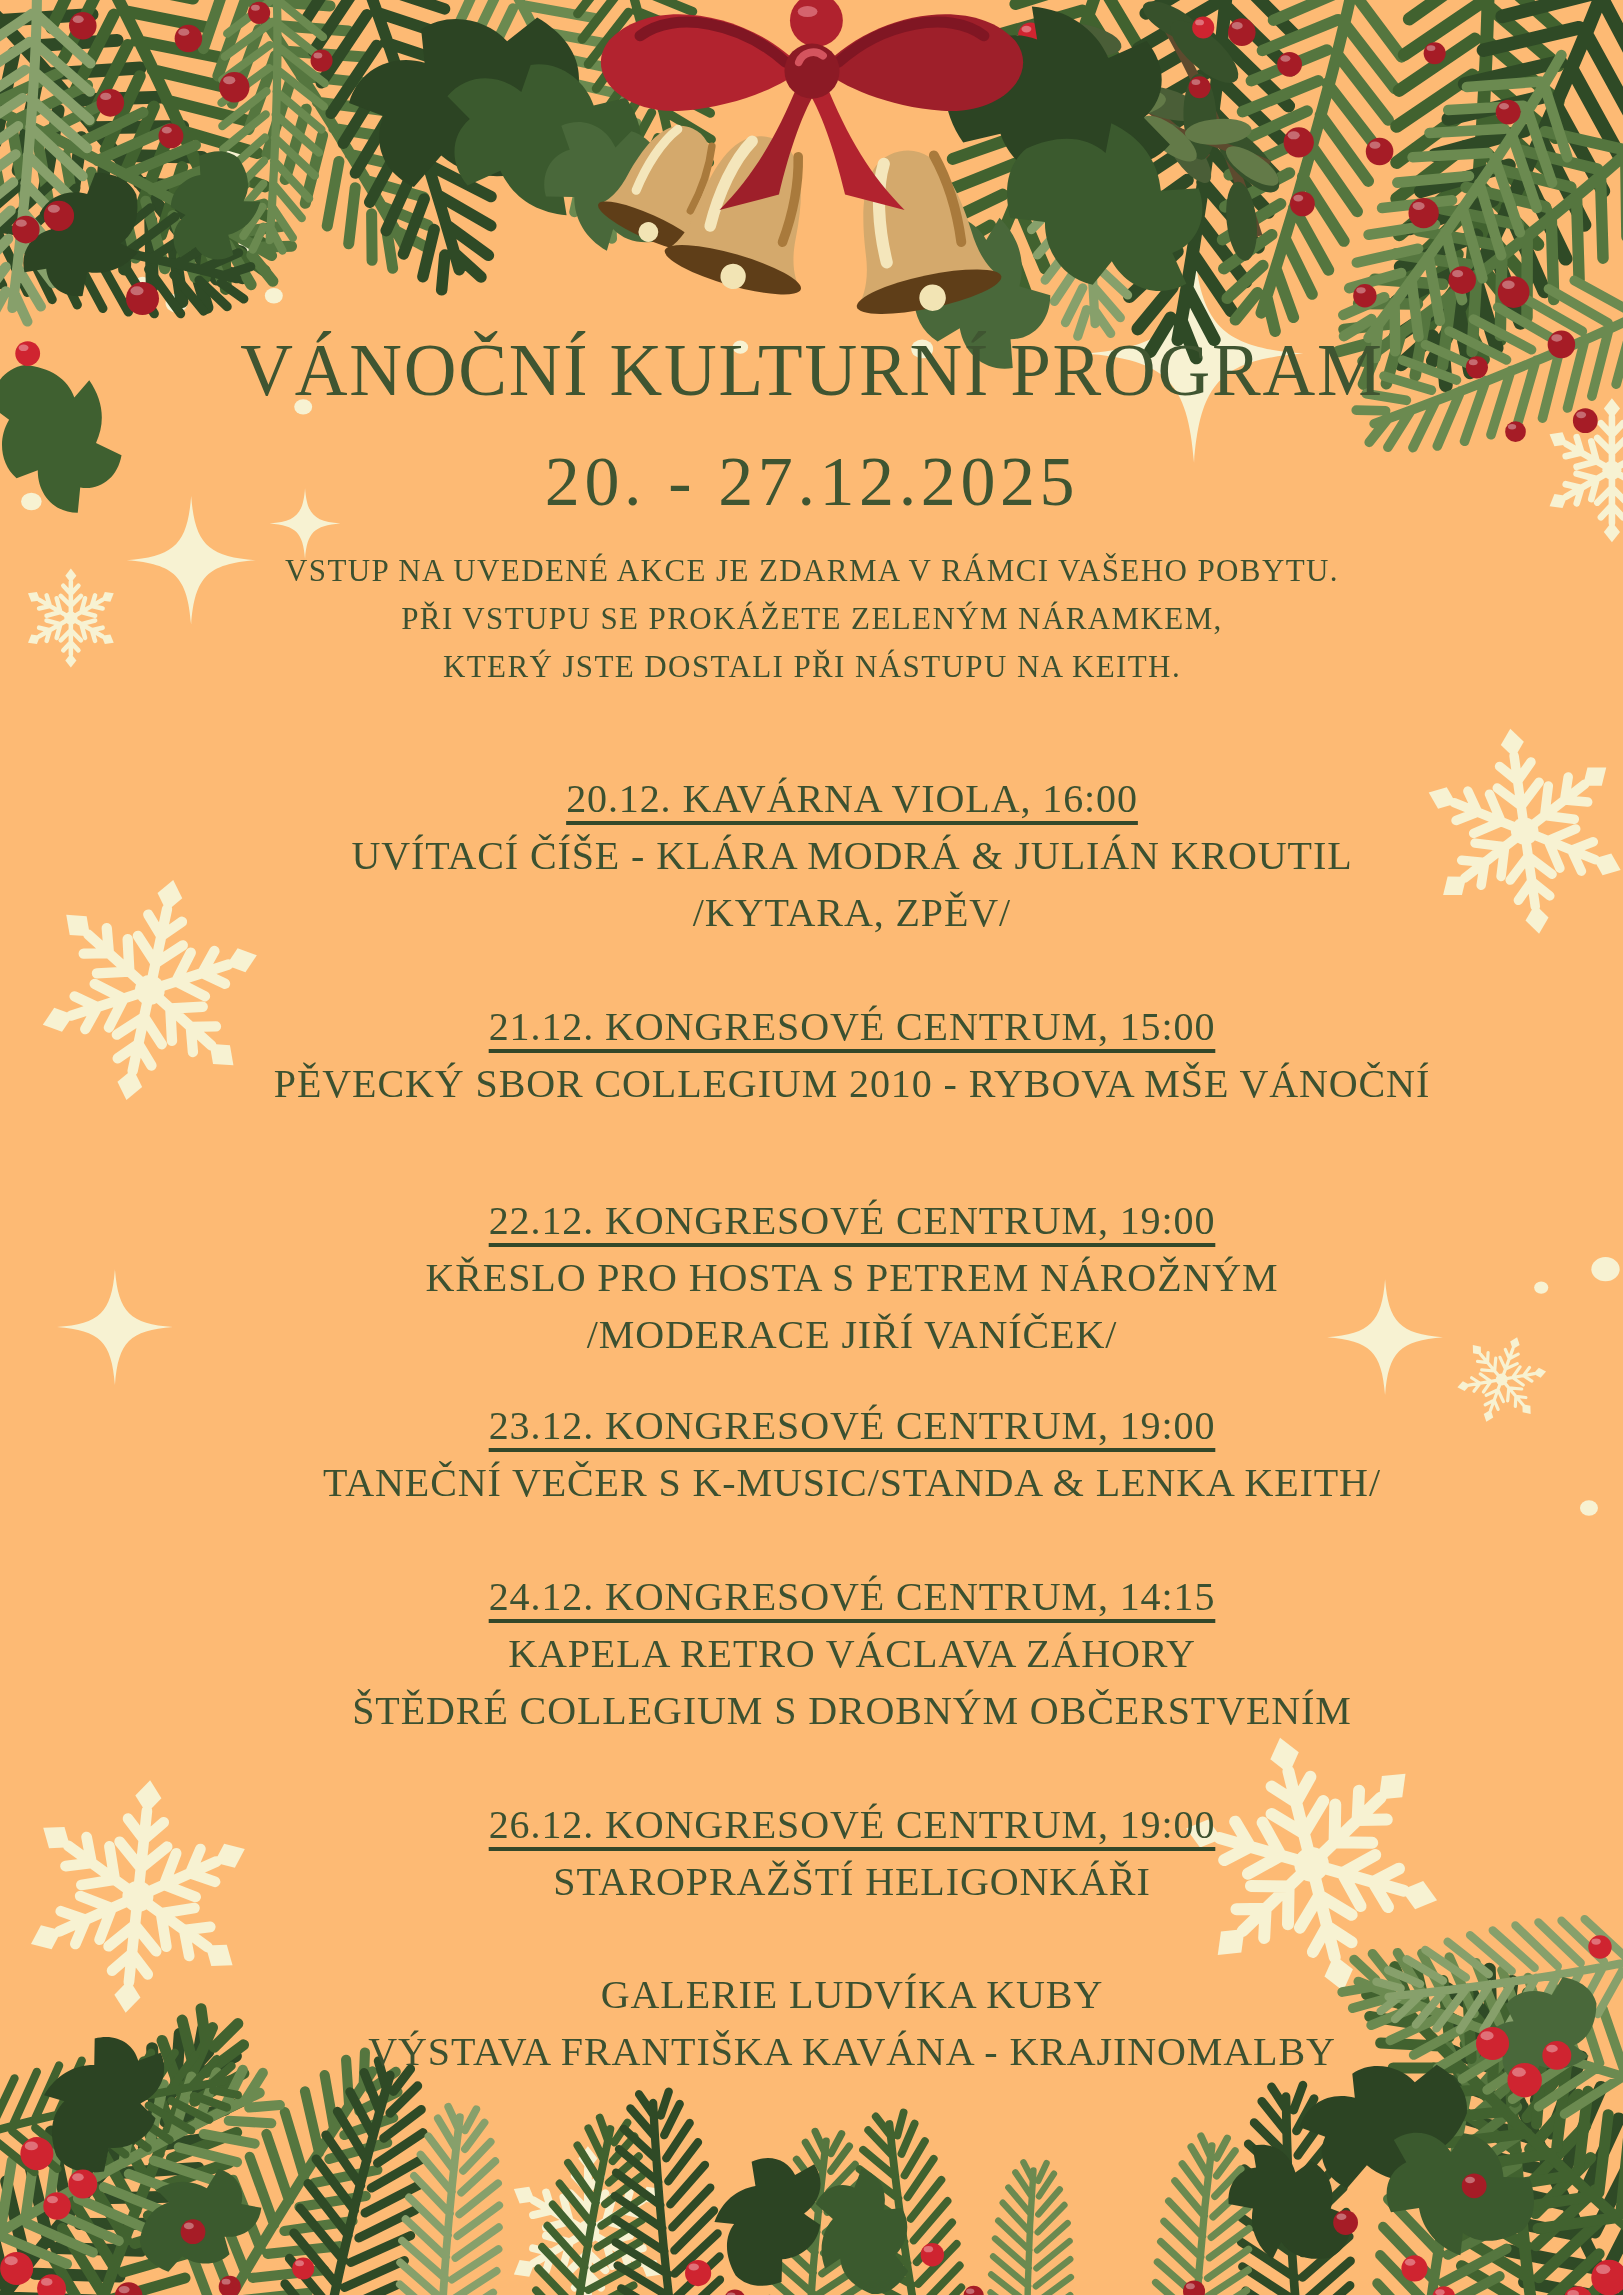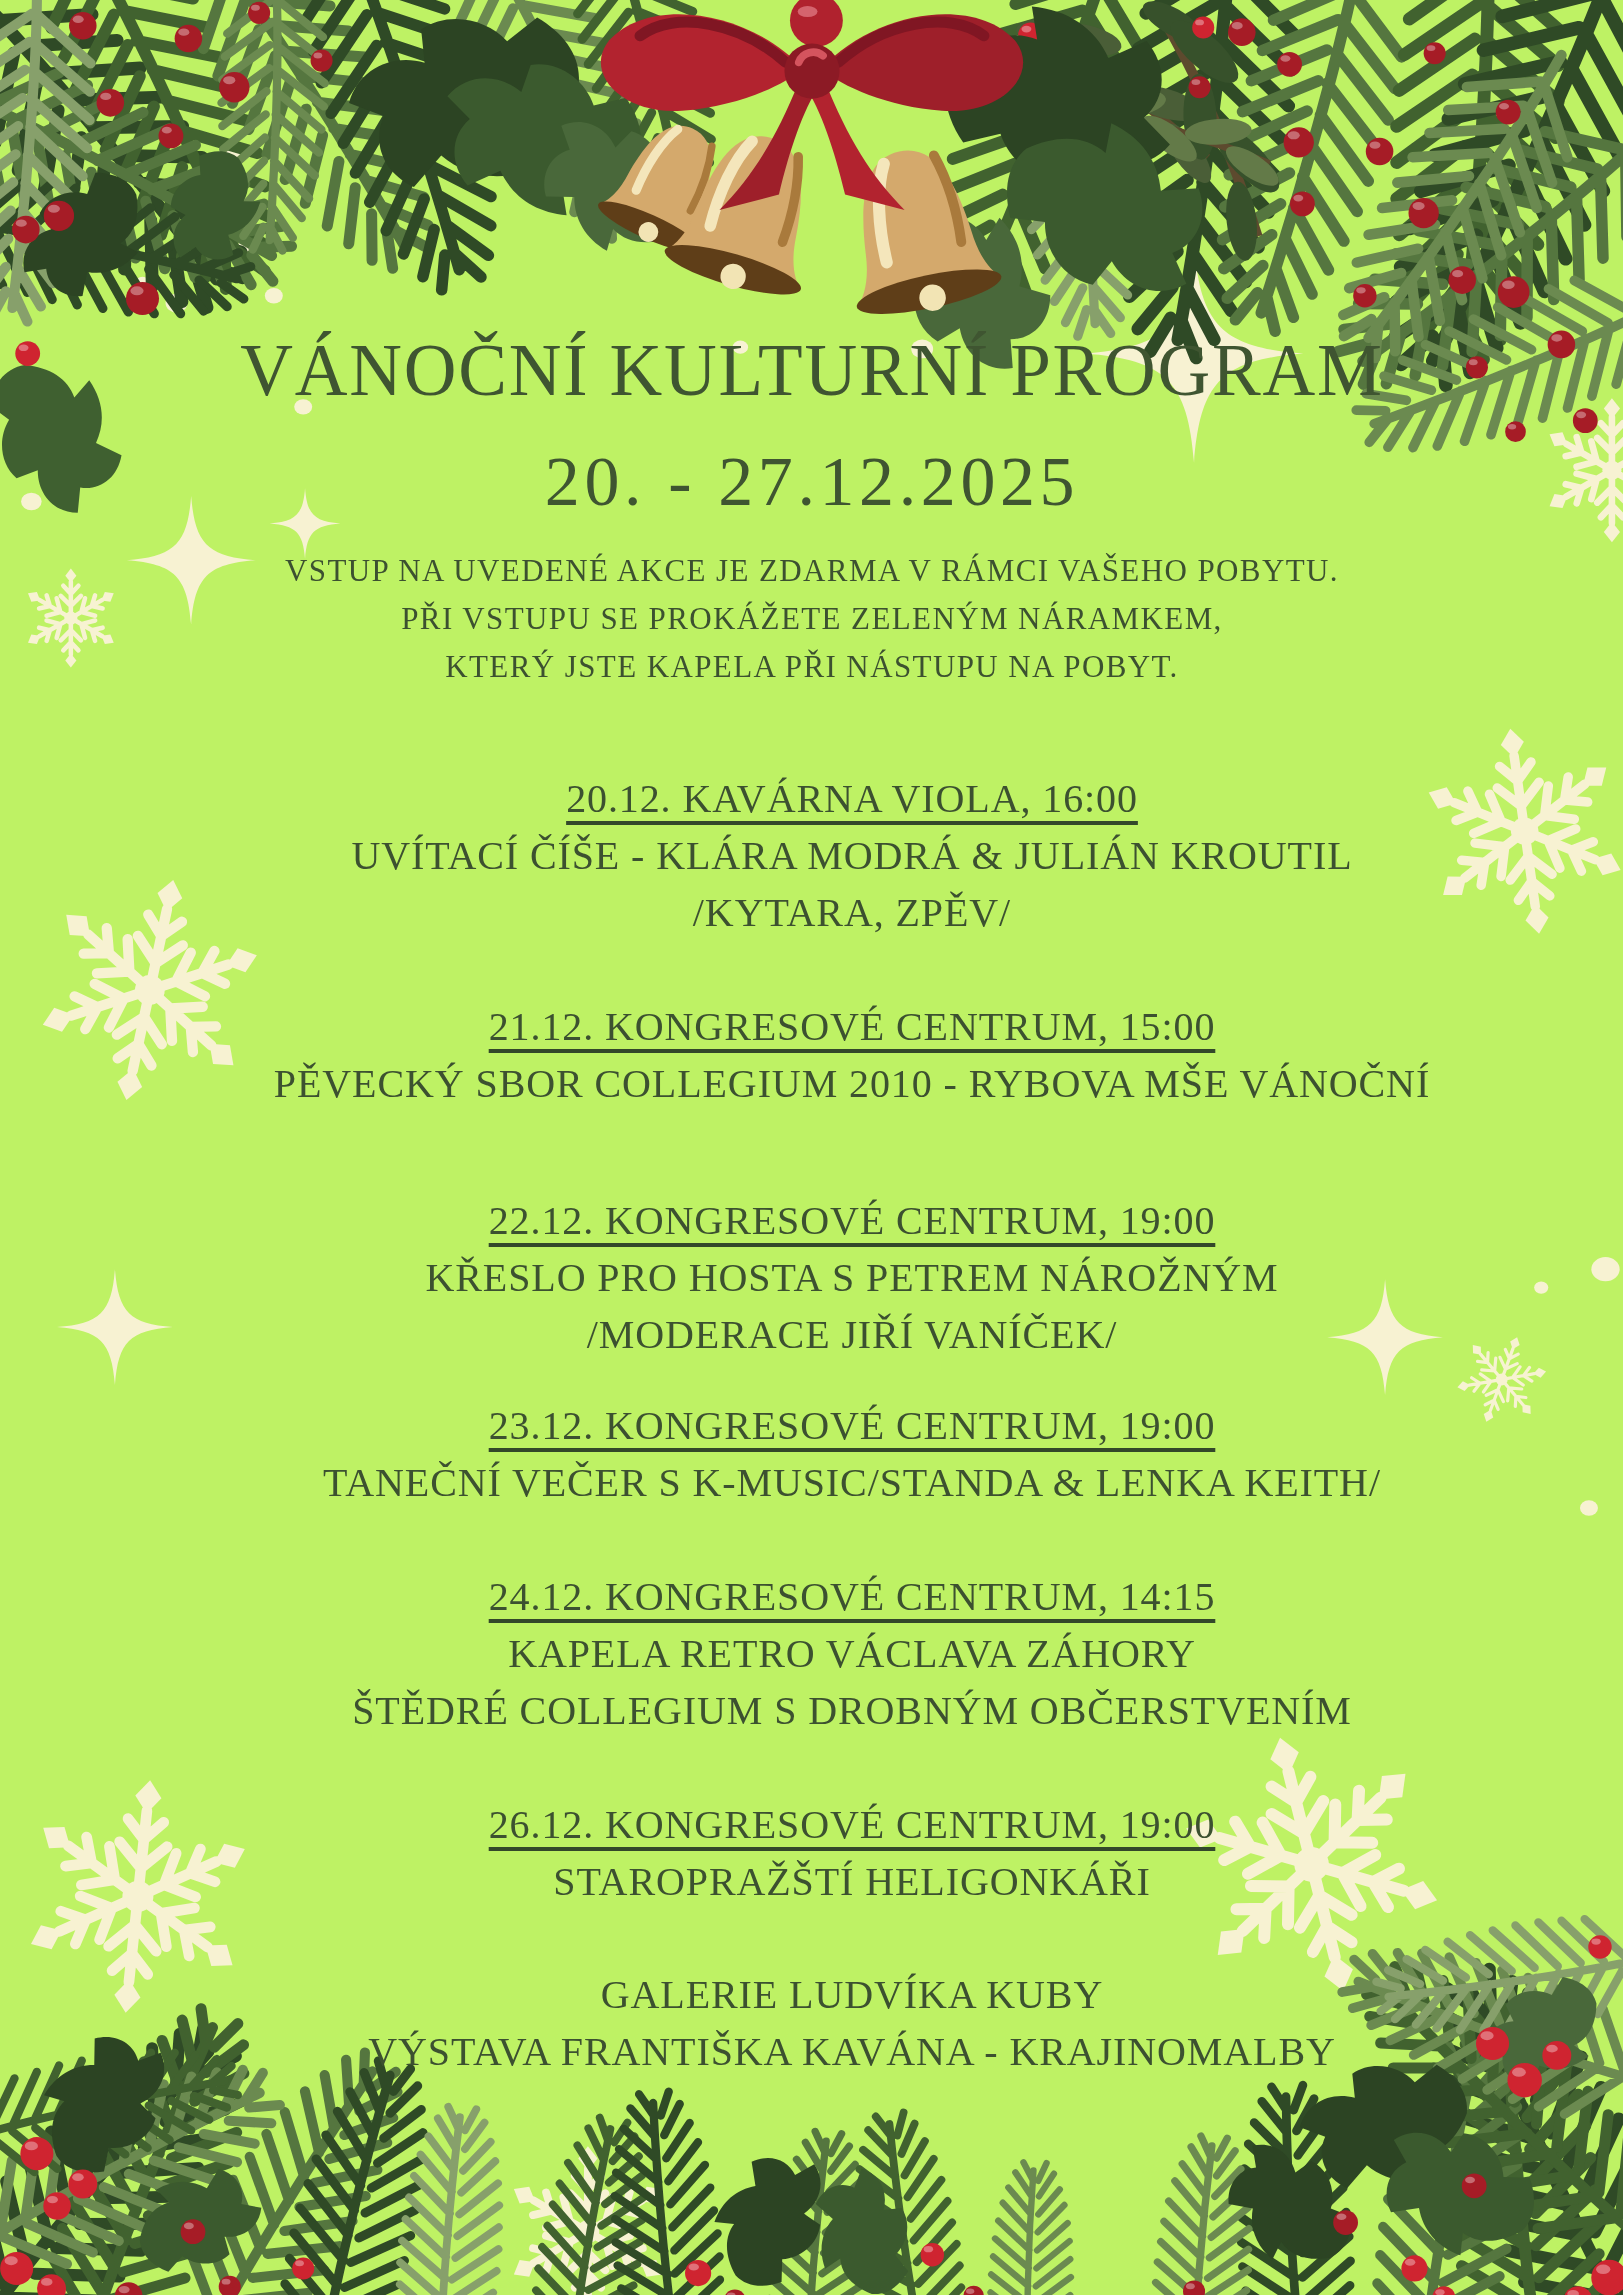--- a/index.html
+++ b/index.html
@@ -1,16 +1,16 @@
 <!DOCTYPE html>
 <html style="font-size:14.7px"><head>
 <meta charset="utf-8">
 <style>
   html,body{margin:0;padding:0;background:#dfe4d8;}
-  .poster{position:relative;width:1624px;height:2296px;background:#bef264;overflow:hidden;
+  .poster{position:relative;width:1624px;height:2296px;background:#fdba74;overflow:hidden;
           font-family:"Liberation Serif",serif;color:#3d5230;}
   .deco{position:absolute;inset:0;width:100%;height:100%;display:block;}
   .txt{position:absolute;left:0;width:100%;text-align:center;}
   .title{top:320px;font-size:73px;line-height:101px;letter-spacing:1.8px;color:#3f5531;}
   .date{top:430px;font-size:70px;line-height:103px;letter-spacing:4.6px;color:#3f5531;}
   .intro{top:547px;font-size:31px;line-height:48px;letter-spacing:1.4px;color:#3c5130;}
   .event{position:absolute;left:0;width:100%;text-align:center;font-size:40px;line-height:57px;
          letter-spacing:0.9px;color:#3c5130;padding-left:40px;}
   .ev-h span{text-decoration:underline;text-decoration-thickness:3.7px;text-underline-offset:9.2px;
              text-decoration-color:#33482a;}
@@ -270,21 +270,21 @@
     </g>
   </g>
 </svg>
 
   <h1 class="txt title" style="margin:0;font-weight:normal;">VÁNOČNÍ KULTURNÍ PROGRAM</h1>
   <div class="txt date">20. - 27.12.2025</div>
 
   <div class="txt intro">
     <div>VSTUP NA UVEDENÉ AKCE JE ZDARMA V RÁMCI VAŠEHO POBYTU.</div>
     <div>PŘI VSTUPU SE PROKÁŽETE ZELENÝM NÁRAMKEM,</div>
-    <div>KTERÝ JSTE KAPELA PŘI NÁSTUPU NA POBYT.</div>
+    <div>KTERÝ JSTE DOSTALI PŘI NÁSTUPU NA KEITH.</div>
   </div>
 
   <section class="event" style="top:770px">
     <div class="ev-h"><span>20.12. KAVÁRNA VIOLA, 16:00</span></div>
     <div class="ev-l">UVÍTACÍ ČÍŠE - KLÁRA MODRÁ &amp; JULIÁN KROUTIL</div>
     <div class="ev-l">/KYTARA, ZPĚV/</div>
   </section>
 
   <section class="event" style="top:998px">
     <div class="ev-h"><span>21.12. KONGRESOVÉ CENTRUM, 15:00</span></div>

